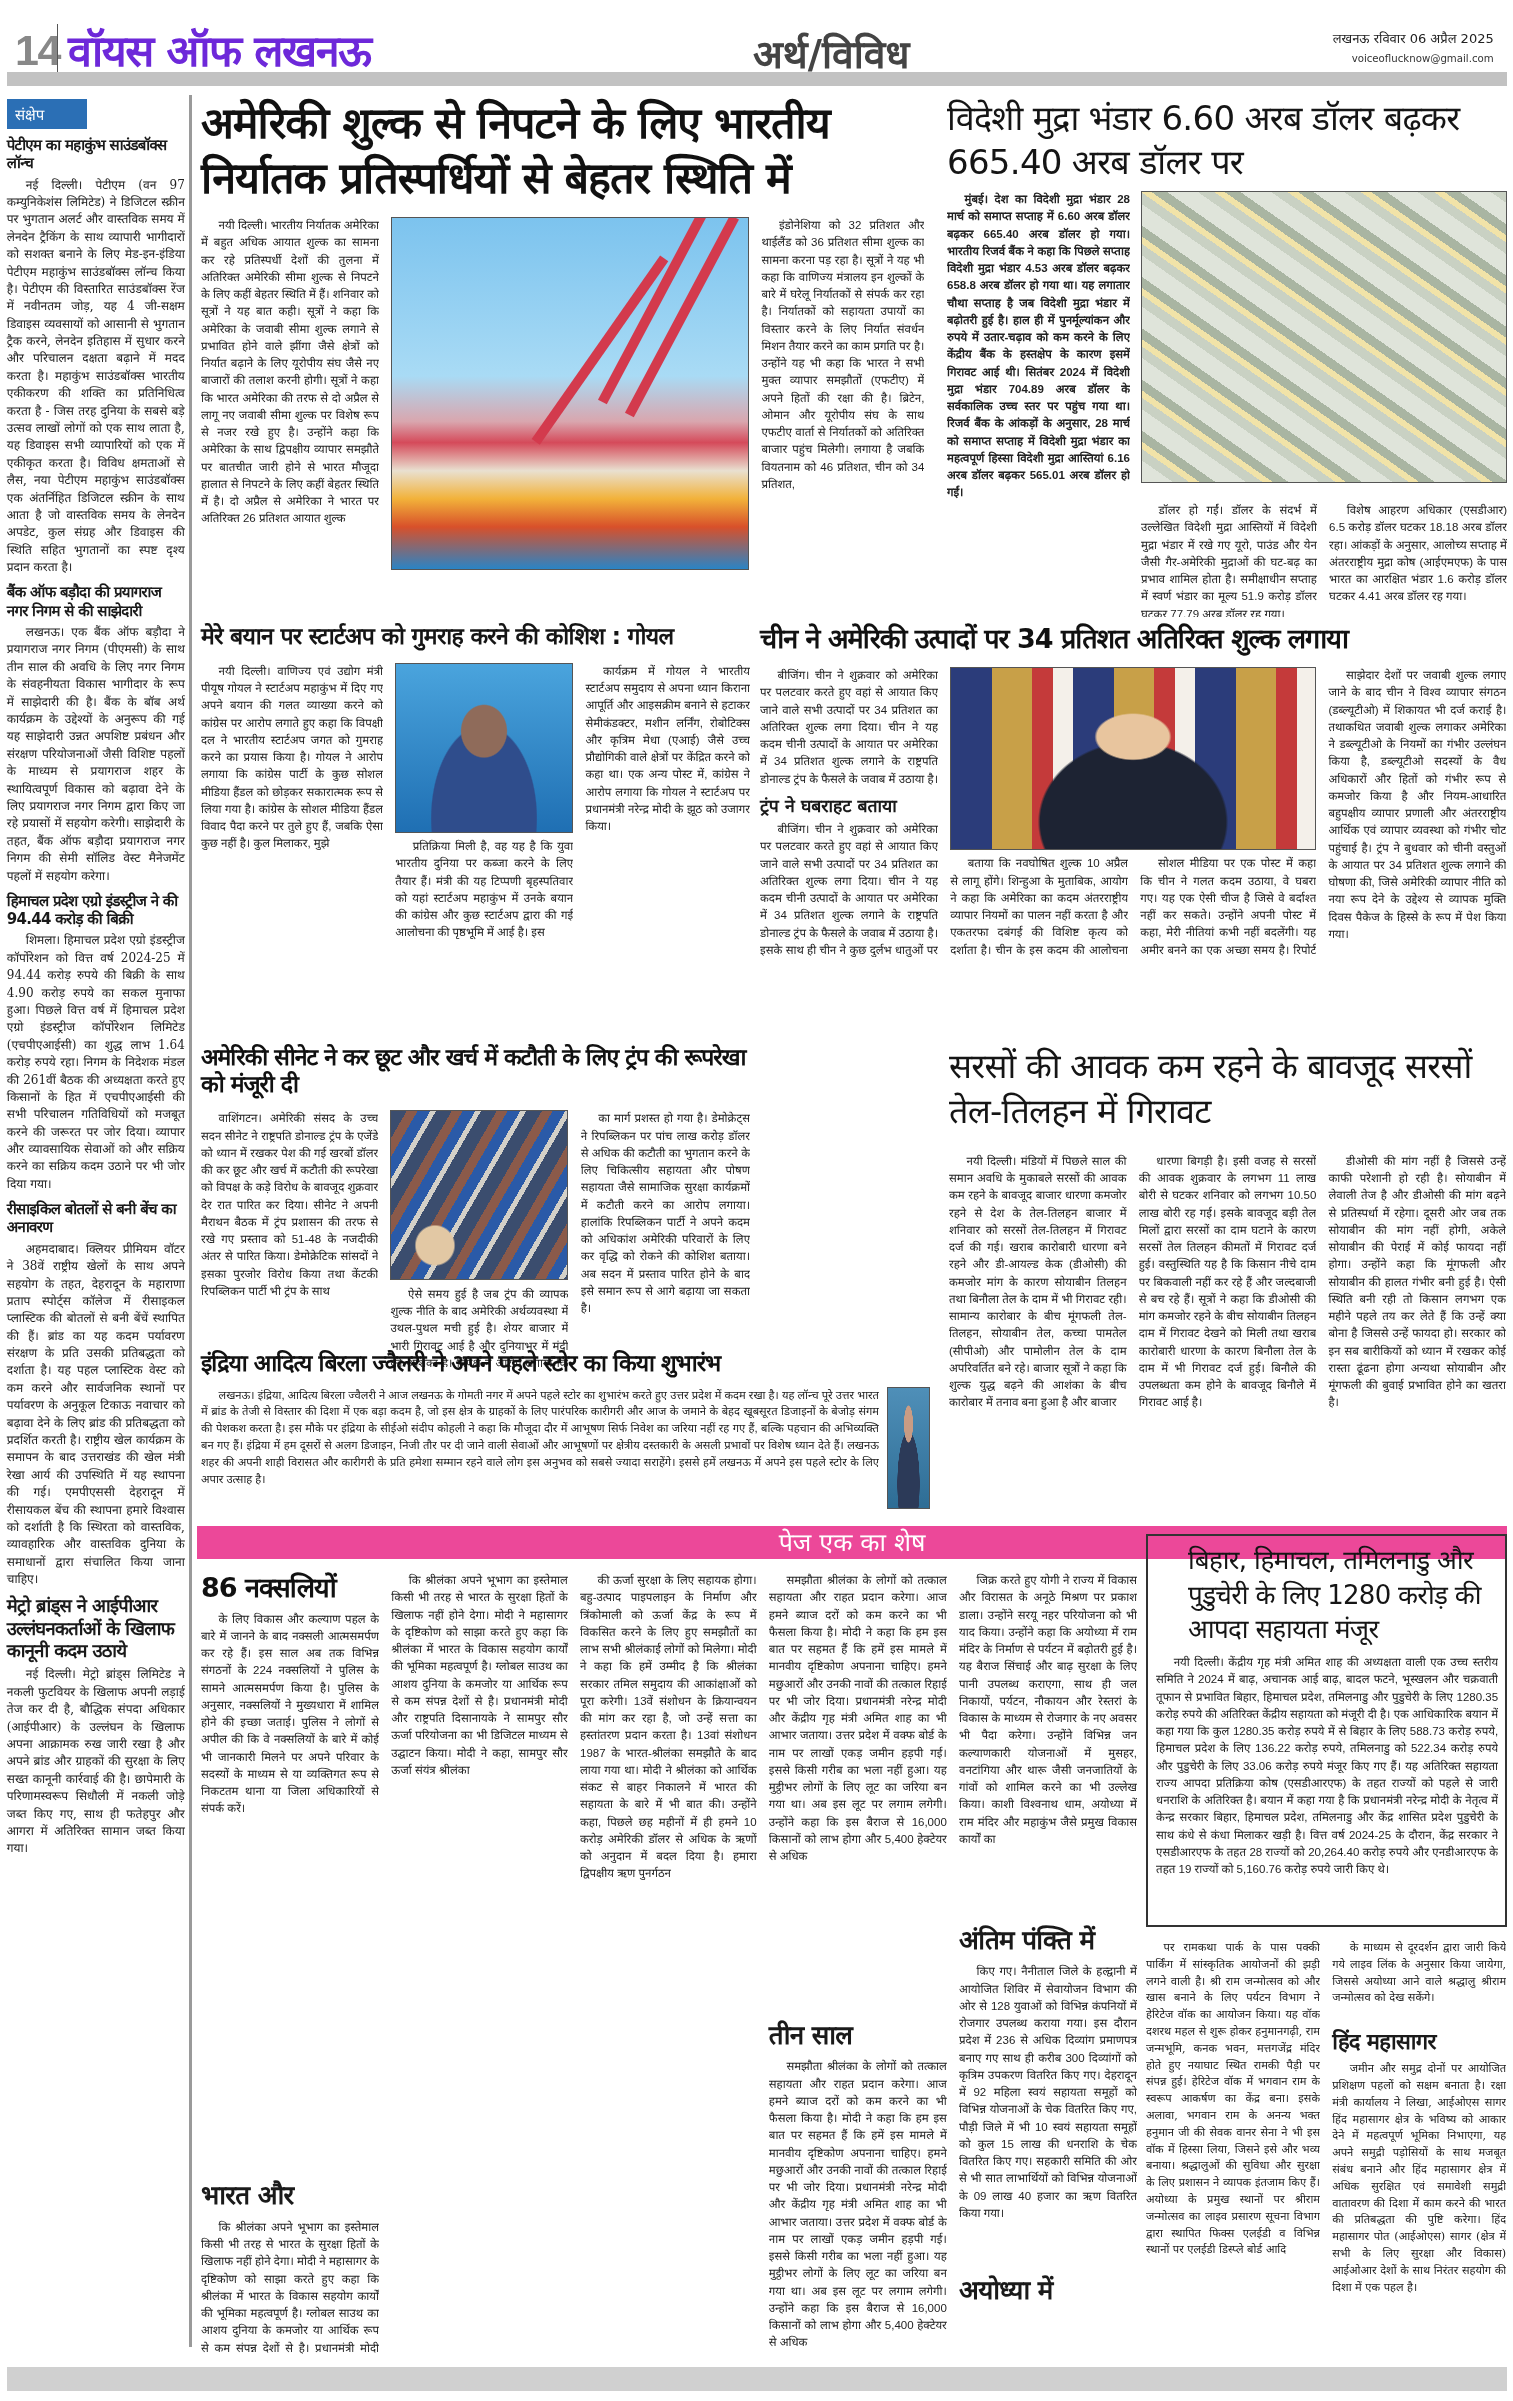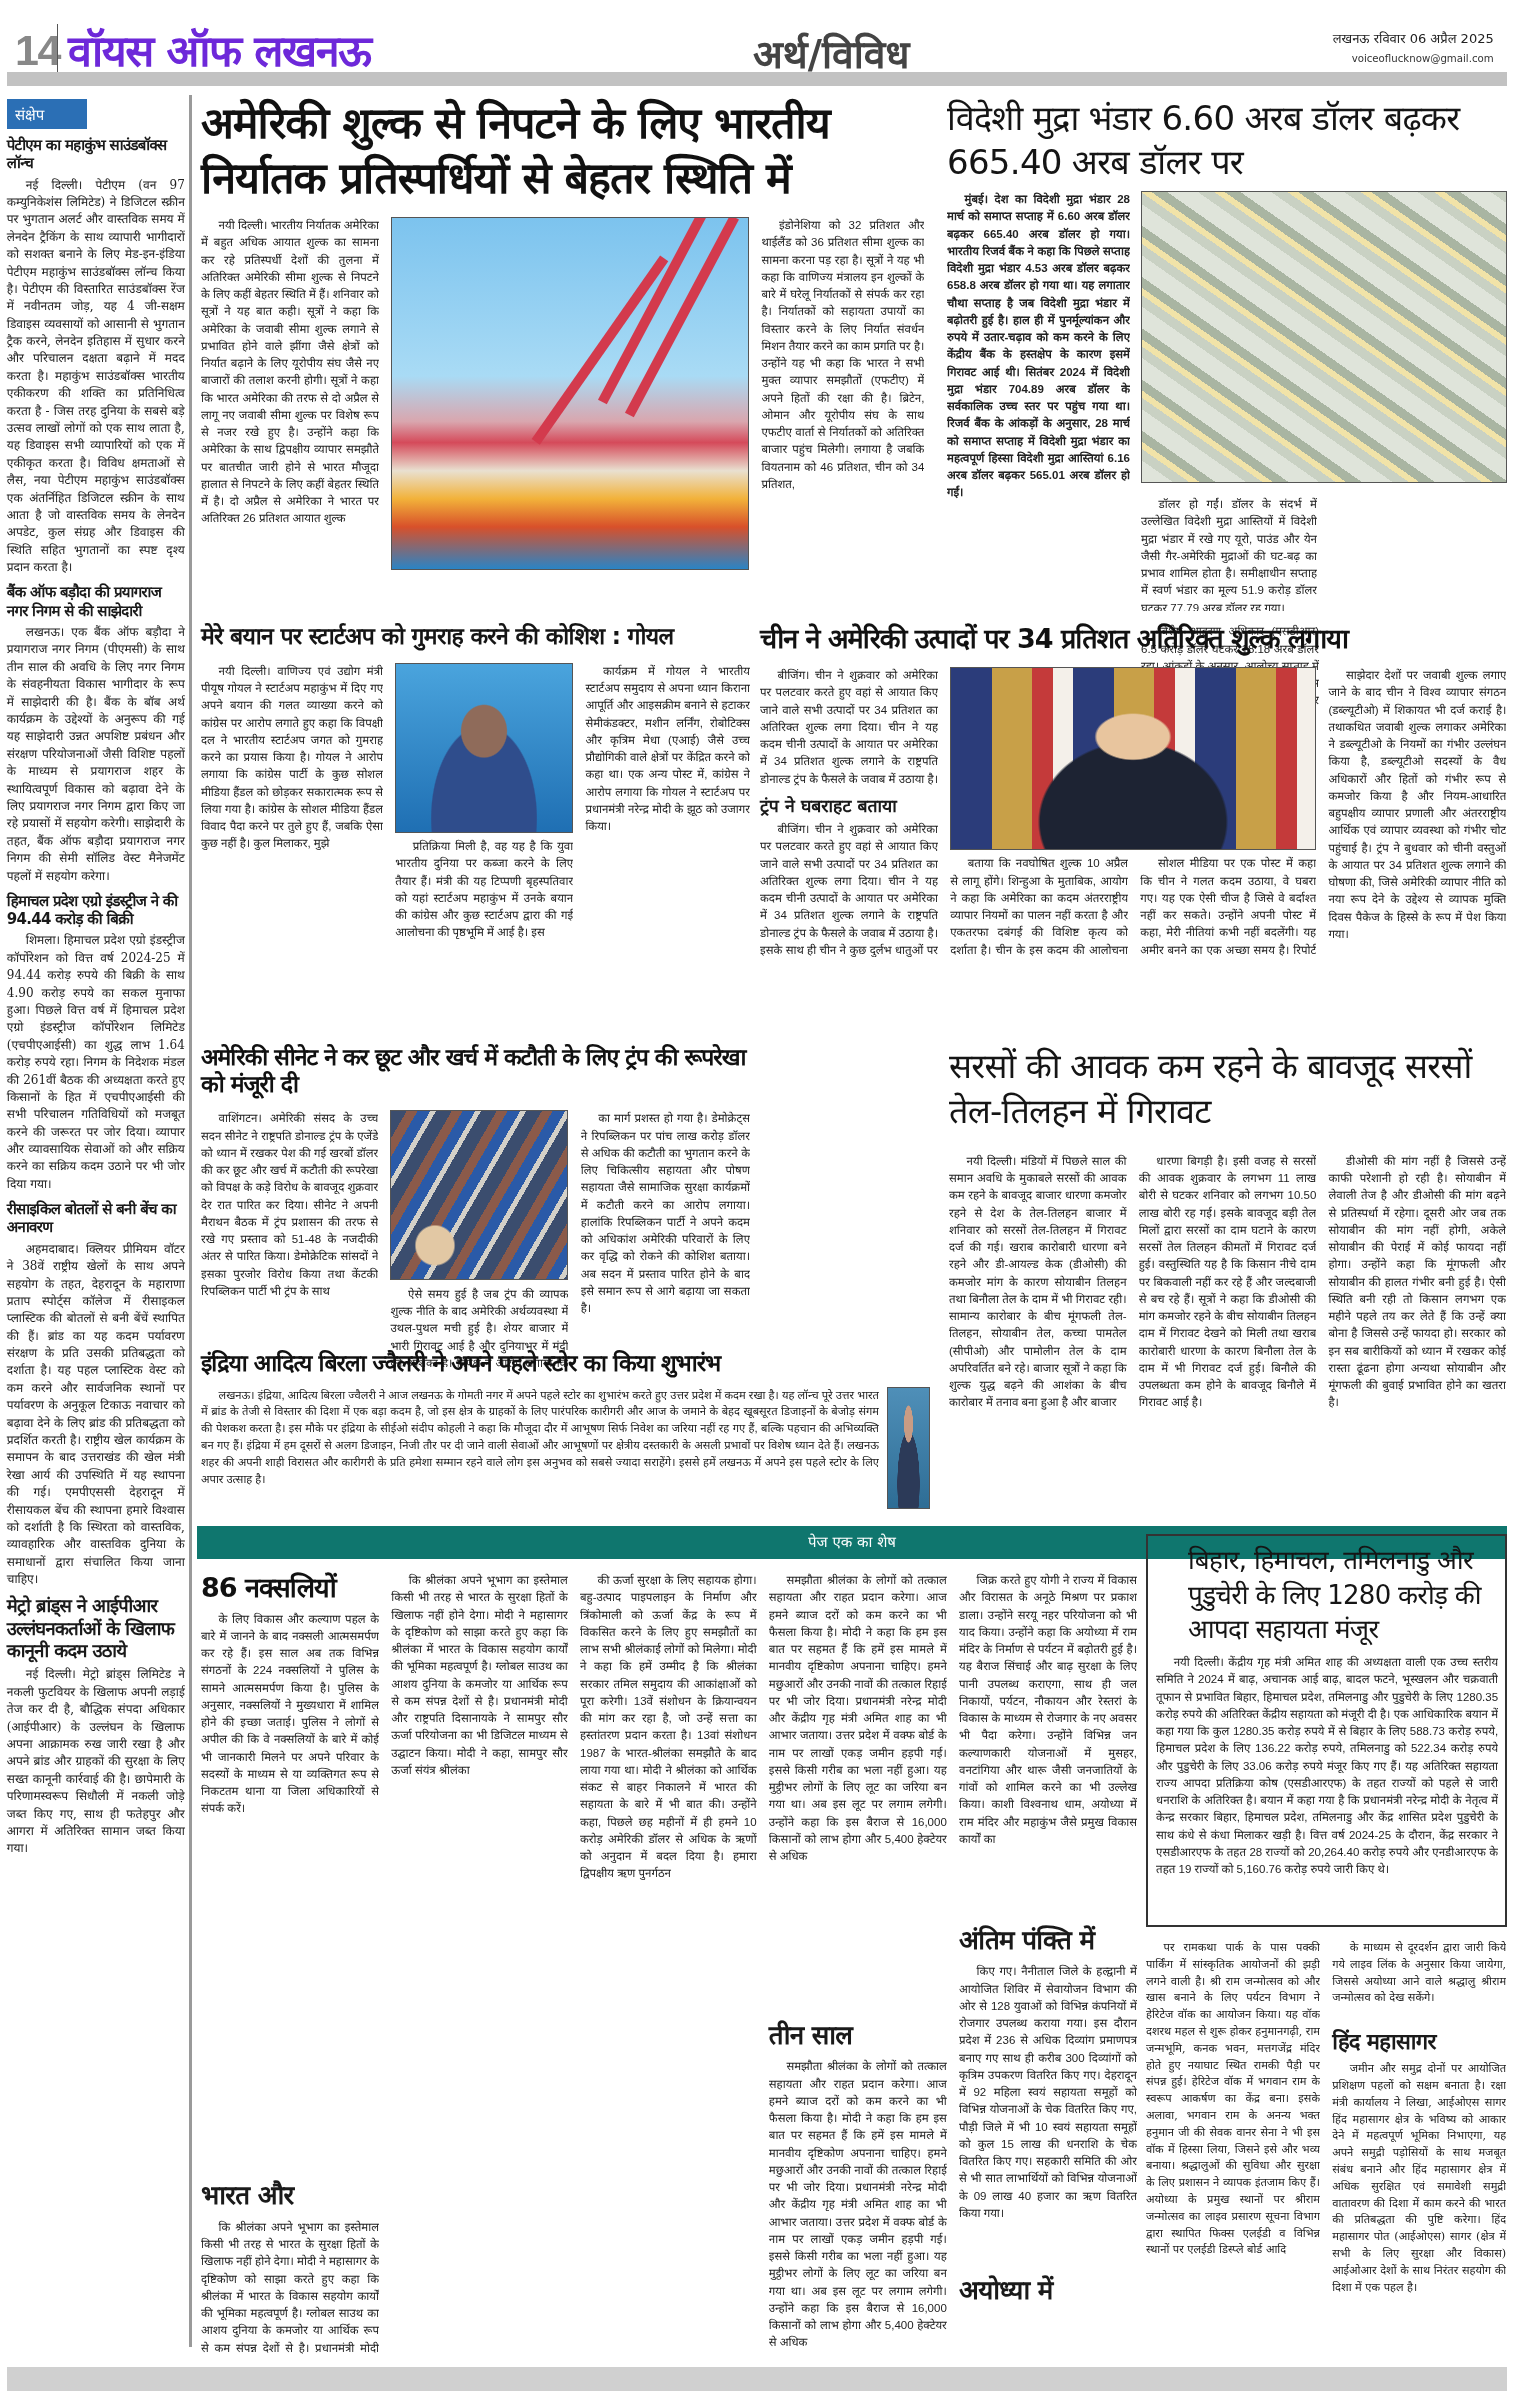--- a/index.html
+++ b/index.html
@@ -37,21 +37,21 @@
 
   
   .port-photo { background: linear-gradient(180deg, #7cc3ee 0%, #a9dbf5 45%, #d9a6ae 58%, #d54a5a 64%, #e9e0d0 72%, #f2b23a 80%, #d8502a 88%, #2a84c5 100%); position: relative; }
   .port-photo .crane { position: absolute; background: #d33a4d; width: 9.5px; height: 224px; transform: rotate(28deg); }
   .money-photo { background: repeating-linear-gradient(35deg, #dfe4da 0 17.6px, #c9d1c3 17.6px 27px, #f1e3a8 27px 33px, #a9b5a2 33px 42px), #d7ddd2; }
   .goyal-photo { background: radial-gradient(ellipse at 50% 40%, #8f6b5a 0 18%, transparent 19%), radial-gradient(ellipse at 50% 92%, #2f4d8c 0 42%, transparent 43%), linear-gradient(180deg, #4aa4dd 0%, #1f6fb3 100%); }
   .trump-photo { background: radial-gradient(ellipse at 50% 38%, #e8c59e 0 14%, transparent 15%), radial-gradient(ellipse at 50% 85%, #1d2333 0 36%, transparent 37%), repeating-linear-gradient(90deg, #2b3c7a 0 41px, #c8a048 41px 81px, #c43a3a 81px 102px, #f4f0ea 102px 122px); }
   .senate-photo { background: radial-gradient(ellipse at 25% 80%, #e2c8a4 0 10%, transparent 11%), repeating-linear-gradient(120deg, #3b4d6e 0 13.6px, #8b5a4a 13.6px 23px, #2a5aa8 23px 34px, #d3d0c8 34px 39px), #445; }
   .man-photo { background: radial-gradient(ellipse at 50% 30%, #c99c84 0 15%, transparent 16%), radial-gradient(ellipse at 50% 80%, #2c3a58 0 38%, transparent 39%), linear-gradient(180deg, #4f8fb8 0%, #2e6d95 100%); }
 
-  .grey-band { left: 197px; top: 1526px; width: 1310px; height: 33px; background: #0f766e; color: #fff; font-size: 15px; text-align: center; line-height: 33px; }
+  .grey-band { left: 197px; top: 1526px; width: 1310px; height: 33px; background: #ec4899; color: #fff; font-size: 25px; text-align: center; line-height: 33px; }
   .footer-bar { left: 6.8px; top: 2367px; width: 1500px; height: 24.4px; background: #d0d0d0; }
 </style>
 </head>
 <body>
 
 <div class="abs masthead">
   <div class="abs page-num">14</div>
   <div class="abs page-num-rule"></div>
   <div class="abs paper-name">वॉयस ऑफ लखनऊ</div>
   <div class="abs section-name">अर्थ/विविध</div>
@@ -116,21 +116,21 @@
 </div>
 
 <div class="abs" style="left:947px; top:96px; width:560px; height:515px;">
   <div class="hl-light" style="font-size:34px; line-height:1.3;">विदेशी मुद्रा भंडार 6.60 अरब डॉलर बढ़कर 665.40 अरब डॉलर पर</div>
   <div style="display:flex; gap:11px; margin-top:6.8px;">
     <div class="col" style="width:183px; height:414px;font-weight:bold;">
         <p>मुंबई। देश का विदेशी मुद्रा भंडार 28 मार्च को समाप्त सप्ताह में 6.60 अरब डॉलर बढ़कर 665.40 अरब डॉलर हो गया। भारतीय रिजर्व बैंक ने कहा कि पिछले सप्ताह विदेशी मुद्रा भंडार 4.53 अरब डॉलर बढ़कर 658.8 अरब डॉलर हो गया था। यह लगातार चौथा सप्ताह है जब विदेशी मुद्रा भंडार में बढ़ोतरी हुई है। हाल ही में पुनर्मूल्यांकन और रुपये में उतार-चढ़ाव को कम करने के लिए केंद्रीय बैंक के हस्तक्षेप के कारण इसमें गिरावट आई थी। सितंबर 2024 में विदेशी मुद्रा भंडार 704.89 अरब डॉलर के सर्वकालिक उच्च स्तर पर पहुंच गया था। रिजर्व बैंक के आंकड़ों के अनुसार, 28 मार्च को समाप्त सप्ताह में विदेशी मुद्रा भंडार का महत्वपूर्ण हिस्सा विदेशी मुद्रा आस्तियां 6.16 अरब डॉलर बढ़कर 565.01 अरब डॉलर हो गईं।</p>
       </div>
     <div style="width:366px;">
       <div class="photo money-photo" style="width:366px; height:292px;"></div>
-      <div class="cols" style="margin-top:13px;flex-direction:column;">
+      <div class="cols" style="margin-top:19px;">
         <div class="col" style="width:176px; height:115px;">
             <p>डॉलर हो गईं। डॉलर के संदर्भ में उल्लेखित विदेशी मुद्रा आस्तियों में विदेशी मुद्रा भंडार में रखे गए यूरो, पाउंड और येन जैसी गैर-अमेरिकी मुद्राओं की घट-बढ़ का प्रभाव शामिल होता है। समीक्षाधीन सप्ताह में स्वर्ण भंडार का मूल्य 51.9 करोड़ डॉलर घटकर 77.79 अरब डॉलर रह गया।</p>
           </div>
         <div class="col" style="width:178px; height:115px;">
             <p>विशेष आहरण अधिकार (एसडीआर) 6.5 करोड़ डॉलर घटकर 18.18 अरब डॉलर रहा। आंकड़ों के अनुसार, आलोच्य सप्ताह में अंतरराष्ट्रीय मुद्रा कोष (आईएमएफ) के पास भारत का आरक्षित भंडार 1.6 करोड़ डॉलर घटकर 4.41 अरब डॉलर रह गया।</p>
           </div>
       </div>
     </div>
   </div>
 </div>

